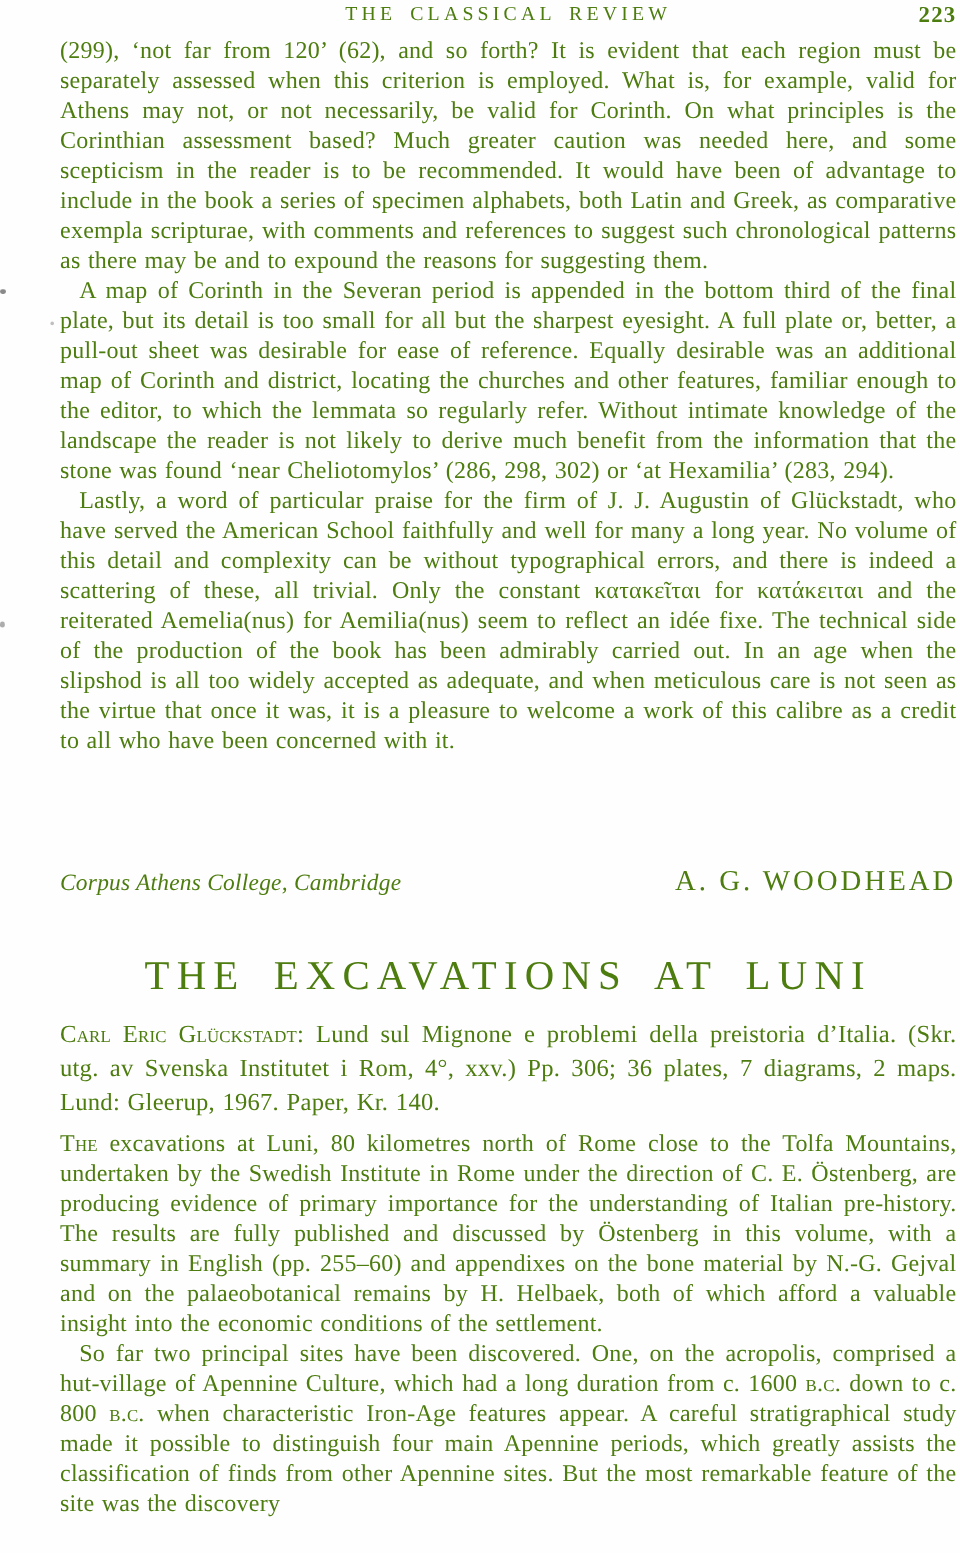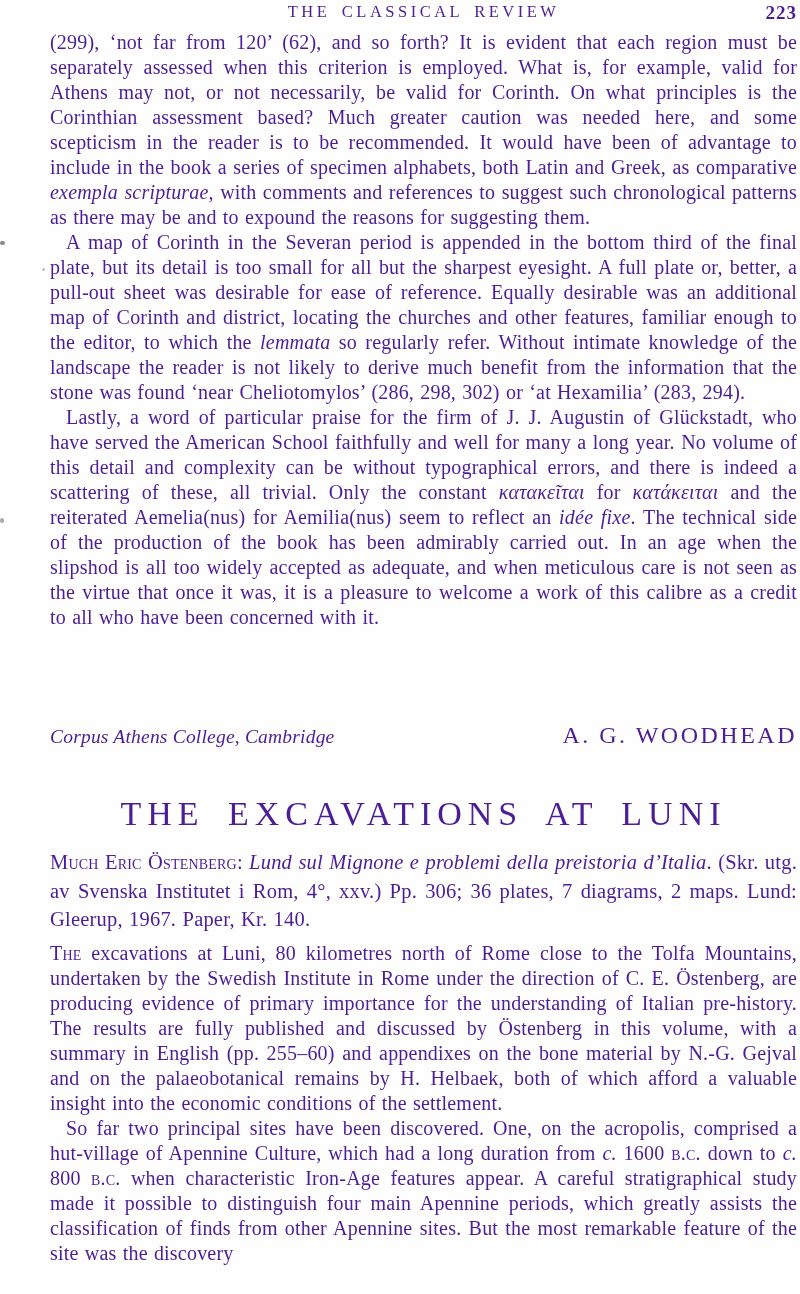--- a/index.html
+++ b/index.html
@@ -1,21 +1,21 @@
 <!DOCTYPE html>
 <html><head>
 <meta charset="utf-8">
 <style>
   html, body { margin: 0; padding: 0; background: #ffffff; }
   .page {
     position: relative;
     width: 800px;
     height: 1294px;
     background: #fefefe;
-    color: #4c1d95;
+    color: #4d7c0f;
     font-family: "Liberation Serif", "DejaVu Serif", serif;
     overflow: hidden;
   }
   .col { position: absolute; left: 50px; width: 747px; }
 
   
   .running-head { top: 2px; height: 24px; }
   .journal-title {
     text-align: center;
     font-size: 16.5px;
@@ -67,21 +67,21 @@
     font-size: 20.5px;
     line-height: 28.5px;
     text-align: justify;
     letter-spacing: 0.2px;
     word-spacing: 1px;
   }
 
   .sec-review2 { top: 941px; }
 
   
-  .i { font-style: italic; }
+  .i { }
   .sc { font-variant: small-caps; }
 
   
   .artifact { position: absolute; background: #8a8a8a; border-radius: 2px; }
   .artifact-1 { left: 0; top: 241px; width: 5px; height: 4px; }
   .artifact-2 { left: 0; top: 518px; width: 4px; height: 5px; opacity: .7; }
   .artifact-3 { left: 42px; top: 268px; width: 3px; height: 3px; opacity: .55; }
 </style>
 </head>
 <body>
@@ -99,21 +99,21 @@
     <p class="ind"><span>Lastly, a word of particular praise for the firm of J. J. Augustin of Glückstadt, who have served the American School faithfully and well for many a long year. No volume of this detail and complexity can be without typographical errors, and there is indeed a scattering of these, all trivial. Only the constant </span><span class="i">κατακεῖται</span><span> for </span><span class="i">κατάκειται</span><span> and the reiterated Aemelia(nus) for Aemilia(nus) seem to reflect an </span><span class="i">idée fixe</span><span>. The technical side of the production of the book has been admirably carried out. In an age when the slipshod is all too widely accepted as adequate, and when meticulous care is not seen as the virtue that once it was, it is a pleasure to welcome a work of this calibre as a credit to all who have been concerned with it.</span></p>
   </div>
 
   <div class="col signoff">
     <span class="affiliation">Corpus Athens College, Cambridge</span>
     <span class="reviewer">A. G. WOODHEAD</span>
   </div>
 
   <h1 class="col section-title">THE EXCAVATIONS AT LUNI</h1>
 
-  <div class="col bibliography"><span class="sc">Much Eric Östenberg</span><span>: </span><span class="i">Lund sul Mignone e problemi della preistoria d’Italia</span><span>. (Skr. utg. av Svenska Institutet i Rom, 4°, xxv.)  Pp. 306; 36 plates, 7 diagrams, 2 maps.  Lund: Gleerup, 1967.  Paper, Kr. 140.</span></div>
+  <div class="col bibliography"><span class="sc">Carl Eric Glückstadt</span><span>: </span><span class="i">Lund sul Mignone e problemi della preistoria d’Italia</span><span>. (Skr. utg. av Svenska Institutet i Rom, 4°, xxv.)  Pp. 306; 36 plates, 7 diagrams, 2 maps.  Lund: Gleerup, 1967.  Paper, Kr. 140.</span></div>
 
   <div class="col bodytext sec-review2">
     <p><span class="sc">The</span><span> excavations at Luni, 80 kilometres north of Rome close to the Tolfa Mountains, undertaken by the Swedish Institute in Rome under the direction of C. E. Östenberg, are producing evidence of primary importance for the understanding of Italian pre-history. The results are fully published and discussed by Östenberg in this volume, with a summary in English (pp. 255–60) and appendixes on the bone material by N.-G. Gejval and on the palaeobotanical remains by H. Helbaek, both of which afford a valuable insight into the economic conditions of the settlement.</span></p>
     <p class="ind"><span>So far two principal sites have been discovered. One, on the acropolis, comprised a hut-village of Apennine Culture, which had a long duration from </span><span class="i">c.</span><span> 1600 </span><span class="sc">b.c.</span><span> down to </span><span class="i">c.</span><span> 800 </span><span class="sc">b.c.</span><span> when characteristic Iron-Age features appear. A careful stratigraphical study made it possible to distinguish four main Apennine periods, which greatly assists the classification of finds from other Apennine sites. But the most remarkable feature of the site was the discovery</span></p>
   </div>
 
   <div class="artifact artifact-1"></div>
   <div class="artifact artifact-2"></div>
   <div class="artifact artifact-3"></div>
 

